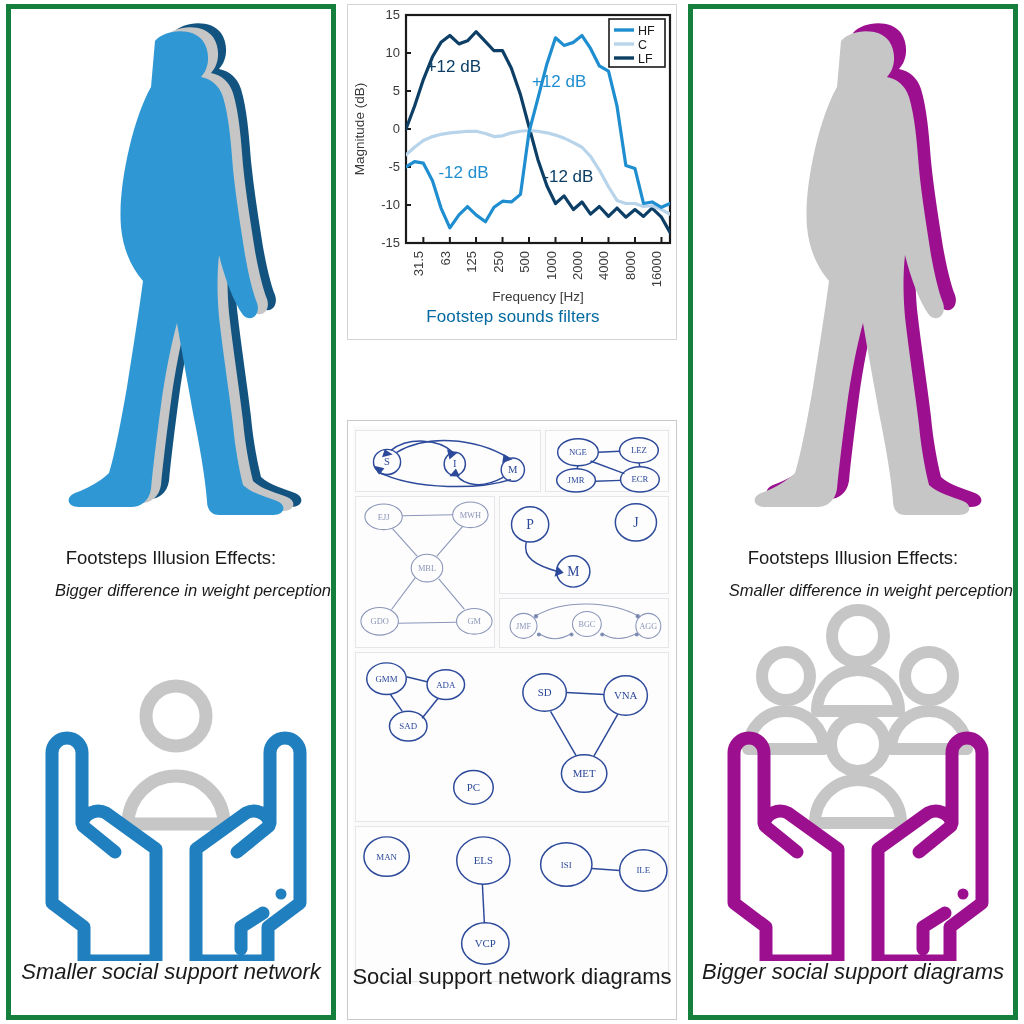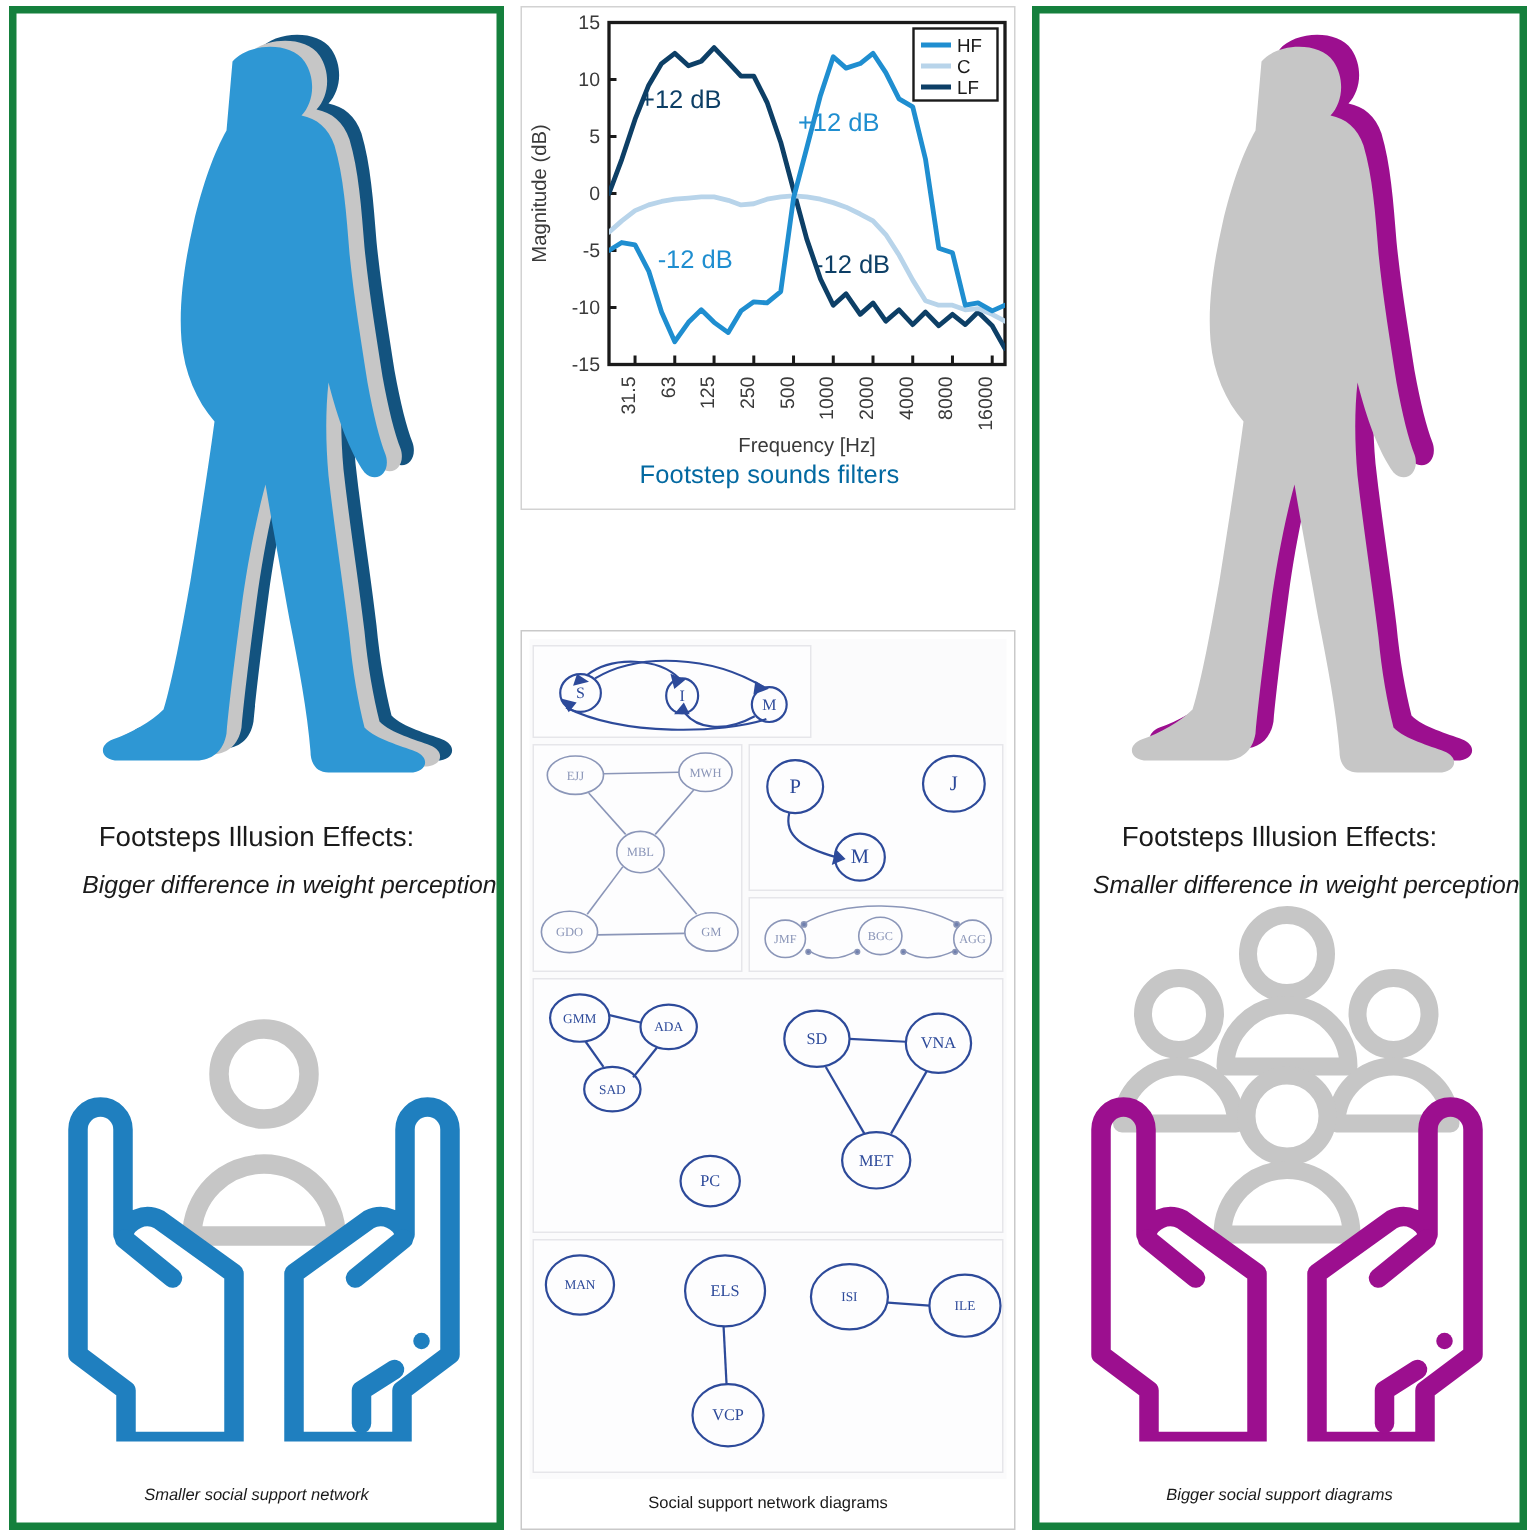--- a/index.html
+++ b/index.html
@@ -16,21 +16,21 @@
   .center-bot{position:absolute;left:0;top:416px;width:330px;height:600px;background:#fff;border:1px solid #c9c9c9;box-sizing:border-box;}
 
   
   .chart-wrap{position:absolute;left:0;top:0;width:330px;height:300px;}
   .chart-title{position:absolute;left:0;top:302px;width:330px;text-align:center;
     font-size:17px;color:#0369a1;letter-spacing:.1px;}
 
   
   .cap-title{position:absolute;width:100%;text-align:center;font-size:18.5px;color:#1a1a1a;}
   .cap-sub{position:absolute;width:100%;text-align:right;font-size:16.5px;font-style:italic;color:#1a1a1a;}
-  .cap-bottom{position:absolute;left:0;bottom:12px;width:100%;text-align:center;font-size:11px;color:#1a1a1a;}
+  .cap-bottom{position:absolute;left:0;bottom:30px;width:100%;text-align:center;font-size:22px;color:#1a1a1a;}
   .cap-bottom.ital{font-style:italic;}
 
   
   .walker{position:absolute;left:0;top:6px;width:330px;height:520px;}
   .handsicon{position:absolute;left:0;bottom:54px;width:330px;height:300px;}
 
   
   .sheet{position:absolute;left:5px;top:5px;width:318px;height:560px;background:#fbfbfc;}
   .netbox{position:absolute;background:#fdfdfe;border:1px solid #e6e6ea;box-sizing:border-box;}
   .netsvg{position:absolute;left:0;top:0;width:100%;height:100%;overflow:visible;}
@@ -213,20 +213,39 @@
               <path d="M28,20 l6,4 l-8,2 z" fill="#2d4a9a"></path>
               <path d="M22,44 l-4,-7 l8,2 z" fill="#2d4a9a"></path>
               <path d="M104,46 l-8,0 l5,-6 z" fill="#2d4a9a"></path>
             </g>
             <text class="nl" x="30" y="33">S</text>
             <text class="nl" x="100" y="35">I</text>
             <text class="nl" x="160" y="41">M</text>
           </svg>
         </div>
 
+        <div class="netbox" style="left:192px;top:4px;width:124px;height:62px;">
+          <svg class="netsvg" viewBox="0 0 124 62">
+            <g class="nd">
+              <ellipse cx="32" cy="22" rx="21" ry="14"></ellipse>
+              <ellipse cx="95" cy="20" rx="20" ry="13"></ellipse>
+              <ellipse cx="30" cy="51" rx="20" ry="12"></ellipse>
+              <ellipse cx="96" cy="50" rx="20" ry="13"></ellipse>
+              <path d="M53,22 L75,21"></path>
+              <path d="M32,36 L31,39"></path>
+              <path d="M45,31 L80,44"></path>
+              <path d="M50,52 L76,51"></path>
+              <path d="M95,33 L96,37"></path>
+            </g>
+            <text class="nl nl-sm" x="32" y="23">NGE</text>
+            <text class="nl nl-sm" x="95" y="21">LEZ</text>
+            <text class="nl nl-sm" x="30" y="52">JMR</text>
+            <text class="nl nl-sm" x="96" y="51">ECR</text>
+          </svg>
+        </div>
 
         <div class="netbox" style="left:2px;top:70px;width:140px;height:152px;">
           <svg class="netsvg" viewBox="0 0 140 152">
             <g class="nd-faint">
               <ellipse cx="28" cy="20" rx="19" ry="13"></ellipse>
               <ellipse cx="116" cy="18" rx="18" ry="13"></ellipse>
               <ellipse cx="72" cy="72" rx="16" ry="14"></ellipse>
               <ellipse cx="24" cy="126" rx="19" ry="14"></ellipse>
               <ellipse cx="120" cy="126" rx="18" ry="13"></ellipse>
               <path d="M47,19 L98,18"></path>

